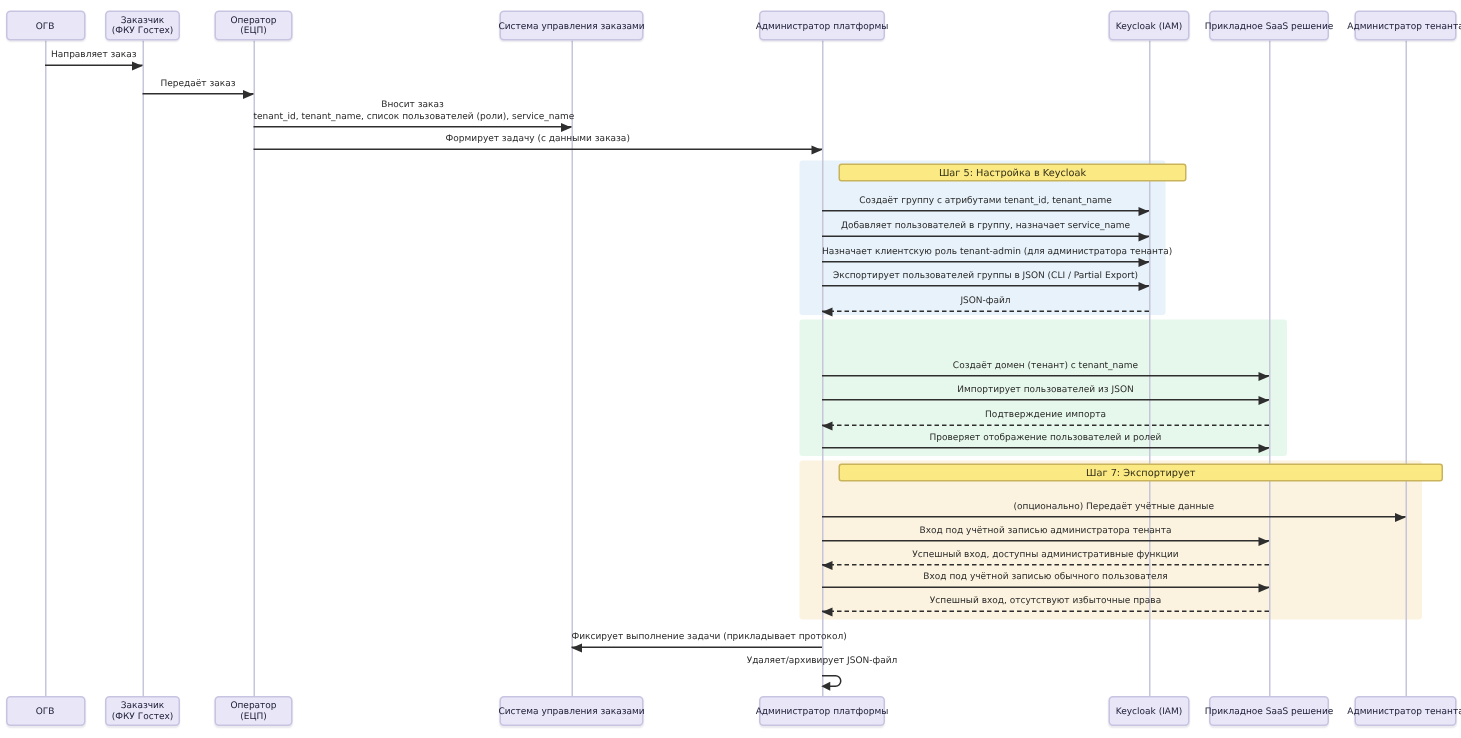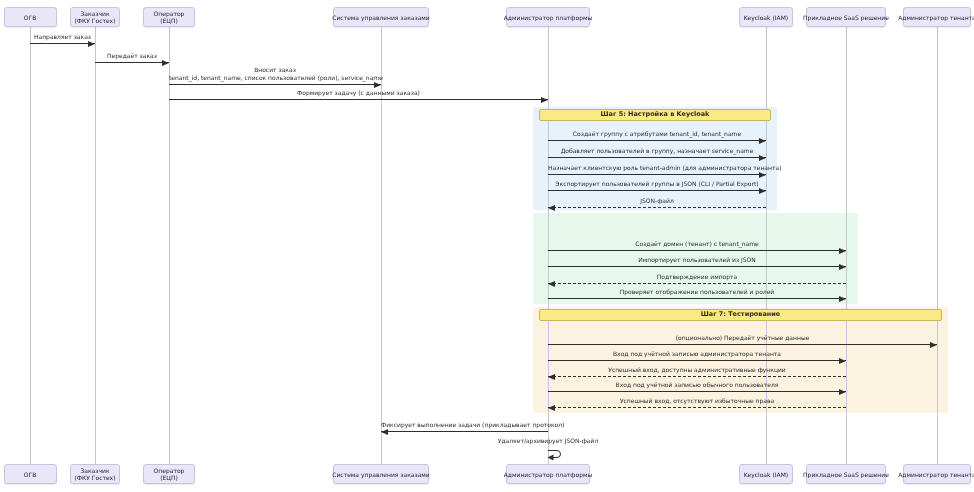--- a/index.html
+++ b/index.html
@@ -3,22 +3,22 @@
 <meta charset="utf-8">
 <style>
   html,body{margin:0;padding:0;background:#ffffff;}
   #diagram{position:relative;width:974px;height:492px;background:#ffffff;
            font-family:"DejaVu Sans",sans-serif;overflow:hidden;}
   .pbox{position:absolute;display:flex;flex-direction:column;align-items:center;justify-content:center;
         font-size:6px;line-height:7px;color:#20203a;border:1px solid;border-radius:3px;
         text-align:center;white-space:nowrap;box-shadow:0 1px 1px rgba(80,80,120,.12);box-sizing:border-box;}
   .lifeline{position:absolute;width:0;border-left:1px solid #c6c5da;}
   .gbg{position:absolute;border-radius:2px;}
-  .ghead{position:absolute;display:flex;justify-content:center;
-         font-size:6.5px;font-weight:bold;color:#33301a;border:1px solid;border-radius:2px;box-sizing:border-box;}
+  .ghead{position:absolute;display:flex;align-items:center;justify-content:center;
+         font-size:6.5px;font-weight:normal;color:#33301a;border:1px solid;border-radius:2px;box-sizing:border-box;margin-left:20px;}
   .mline{position:absolute;height:0;}
   .mlabel{position:absolute;font-size:6px;line-height:8px;color:#2b2b2b;text-align:center;white-space:nowrap;}
   .ahead{position:absolute;width:0;height:0;}
   .loopwrap{position:absolute;}
 </style>
 </head>
 <body>
 
 <div id="diagram">
     <div class="gbg" style="left: 533px; top: 107px; width: 244px; height: 103px; background: rgb(232, 242, 250);"></div>
@@ -81,21 +81,21 @@
     <div class="pbox" style="left: 903px; top: 7px; width: 68px; height: 20px; background: rgb(233, 231, 247); border-color: rgb(199, 196, 226);">
       <div>Администратор тенанта</div>
     </div>
     <div class="pbox" style="left: 903px; top: 464px; width: 68px; height: 20px; background: rgb(233, 231, 247); border-color: rgb(199, 196, 226);">
       <div>Администратор тенанта</div>
     </div>
     <div class="ghead" style="left: 539px; top: 109px; width: 232px; height: 12px; background: rgb(251, 233, 131); border-color: rgb(201, 179, 91);">
       <div>Шаг 5: Настройка в Keycloak</div>
     </div>
     <div class="ghead" style="left: 539px; top: 309px; width: 403px; height: 12px; background: rgb(251, 233, 131); border-color: rgb(201, 179, 91);">
-      <div>Шаг 7: Тестирование</div>
+      <div>Шаг 7: Экспортирует</div>
     </div>
     <div class="mlabel" style="left: 30px; top: 33px; width: 65px;">
       <div>Направляет заказ</div>
     </div>
     <div class="mline" style="left: 30px; top: 43px; width: 65px; border-top: 1px solid rgb(46, 46, 46);"></div>
     <div class="ahead" style="top: 40.5px; left: 88px; border-top: 3px solid transparent; border-bottom: 3px solid transparent; border-left: 7px solid rgb(46, 46, 46);"></div>
     <div class="mlabel" style="left: 95px; top: 52px; width: 74px;">
       <div>Передаёт заказ</div>
     </div>
     <div class="mline" style="left: 95px; top: 62px; width: 74px; border-top: 1px solid rgb(46, 46, 46);"></div>

